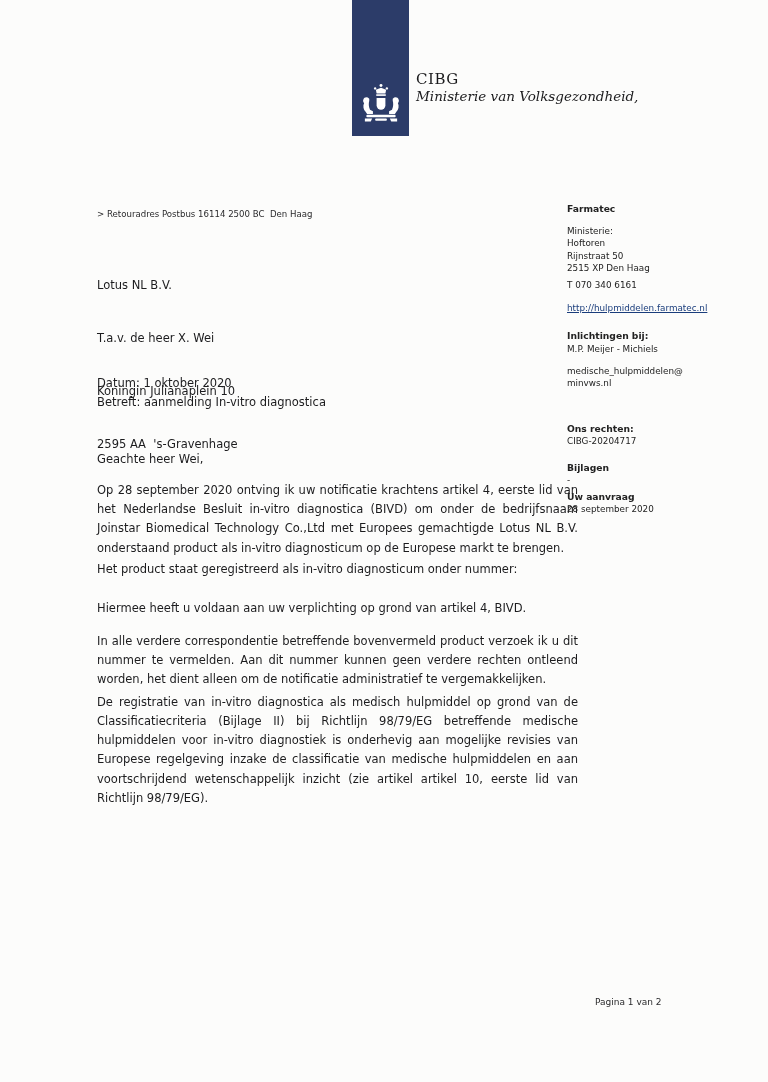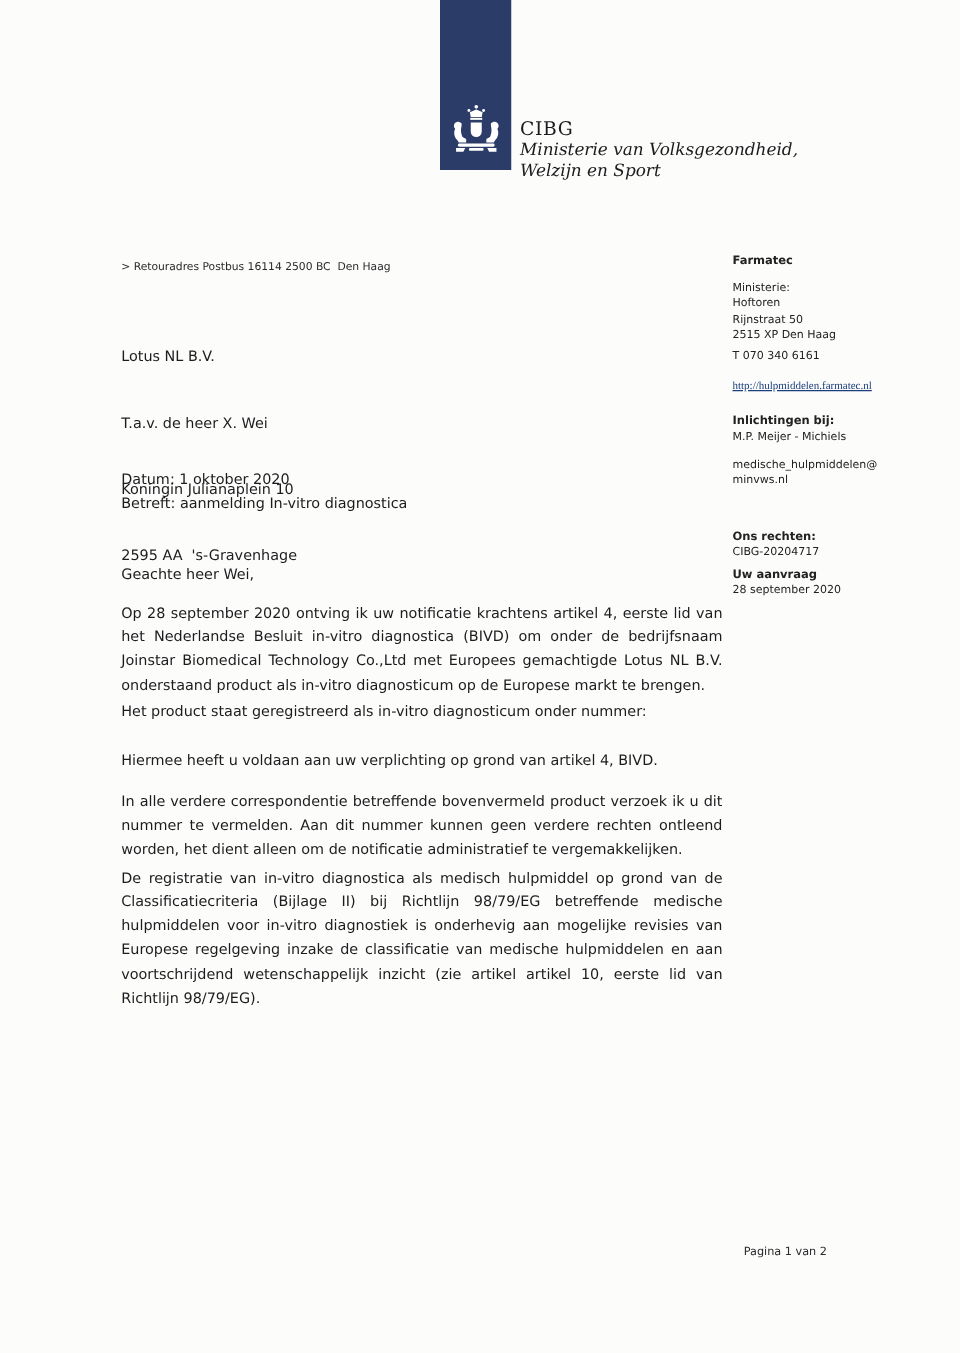--- a/index.html
+++ b/index.html
@@ -10,21 +10,21 @@
     font-family:"DejaVu Sans", sans-serif;
     color:#1c1c1e;
     overflow:hidden;
   }
   
   .banner {
     position:absolute; left:352px; top:0; width:57px; height:136px;
     background:#2c3c69;
   }
   .crest { position:absolute; left:50%; transform:translateX(-50%); bottom:6px; }
-  .logo-text { position:absolute; left:416px; top:94px; }
+  .logo-text { position:absolute; left:416px; top:70px; }
   .logo-org {
     font-family:"DejaVu Serif", serif;
     font-size:15px; color:#1b1b1d; letter-spacing:0.5px;
   }
   .logo-ministry {
     font-family:"DejaVu Serif", serif;
     font-style:italic; font-size:13.5px; line-height:17px; color:#1b1b1d;
   }
   
   .return-address {
@@ -46,28 +46,28 @@
   .p2 { margin-top:2px; }
   .product {
     margin-top:11px; font-weight:bold; font-size:12px; line-height:19.3px;
   }
   .product-line2 { padding-left:46px; }
   .p3 { margin-top:20px; }
   .p4 { margin-top:13px; text-align:justify; }
   .p5 { margin-top:3px; text-align:justify; }
   
   .sidebar {
-    position:absolute; left:586px; top:203px; width:148px;
+    position:absolute; left:567px; top:203px; width:148px;
     font-size:8.8px; line-height:12.2px; color:#222;
   }
   .sb-bold { font-weight:bold; font-size:9.2px; }
   .sb-block-visit { margin-top:10px; }
   .sb-block-phone { margin-top:5px; }
   .sb-block-link { margin-top:11px; }
-  .sb-link { color:#1a3d7c; text-decoration:underline; cursor:pointer;font-family:Liberation Serif, serif; }
+  .sb-link { color:#1a3d7c; text-decoration:underline; cursor:pointer; }
   .sb-block-contact { margin-top:16px; }
   .sb-block-email { margin-top:10px; }
   .sb-block-kenmerk { margin-top:34px; }
   .sb-block-bijlagen { margin-top:14px; }
   .sb-block-aanvraag { margin-top:5px; }
   .sb-note {
     margin-top:17px; font-style:italic; font-size:9px; line-height:13.5px;
     color:#2a2a2c;
   }
   
@@ -96,21 +96,20 @@
     <rect x="10" y="44" width="40" height="3.5" rx="1.5"></rect>
     <path d="M8 49 h10 l-2 4 h-8 Z"></path>
     <path d="M52 49 h-10 l2 4 h8 Z"></path>
     <rect x="22" y="49" width="16" height="3" rx="1.2"></rect>
   </svg>
 </div>
 
 <div class="logo-text">
   <div class="logo-org">CIBG</div>
   <div class="logo-ministry">Ministerie van Volksgezondheid,</div>
-  <div class="logo-ministry">Welzijn en Sport</div>
 </div>
 
 <div class="return-address">&gt; Retouradres Postbus 16114 2500 BC  Den Haag</div>
 
 <div class="addressee">
   <div>Lotus NL B.V.</div>
   <div>T.a.v. de heer X. Wei</div>
   <div>Koningin Julianaplein 10</div>
   <div>2595 AA  's-Gravenhage</div>
 </div>
@@ -157,20 +156,24 @@
   <div class="sb-block-email">
     <div>medische_hulpmiddelen@</div>
     <div>minvws.nl</div>
   </div>
 
   <div class="sb-block-kenmerk">
     <div class="sb-bold">Ons rechten:</div>
     <div>CIBG-20204717</div>
   </div>
 
+  <div class="sb-block-bijlagen">
+    <div class="sb-bold">Bijlagen</div>
+    <div>-</div>
+  </div>
 
   <div class="sb-block-aanvraag">
     <div class="sb-bold">Uw aanvraag</div>
     <div>28 september 2020</div>
   </div>
 
 </div>
 
 <div class="footer">Pagina 1 van 2</div>
 

